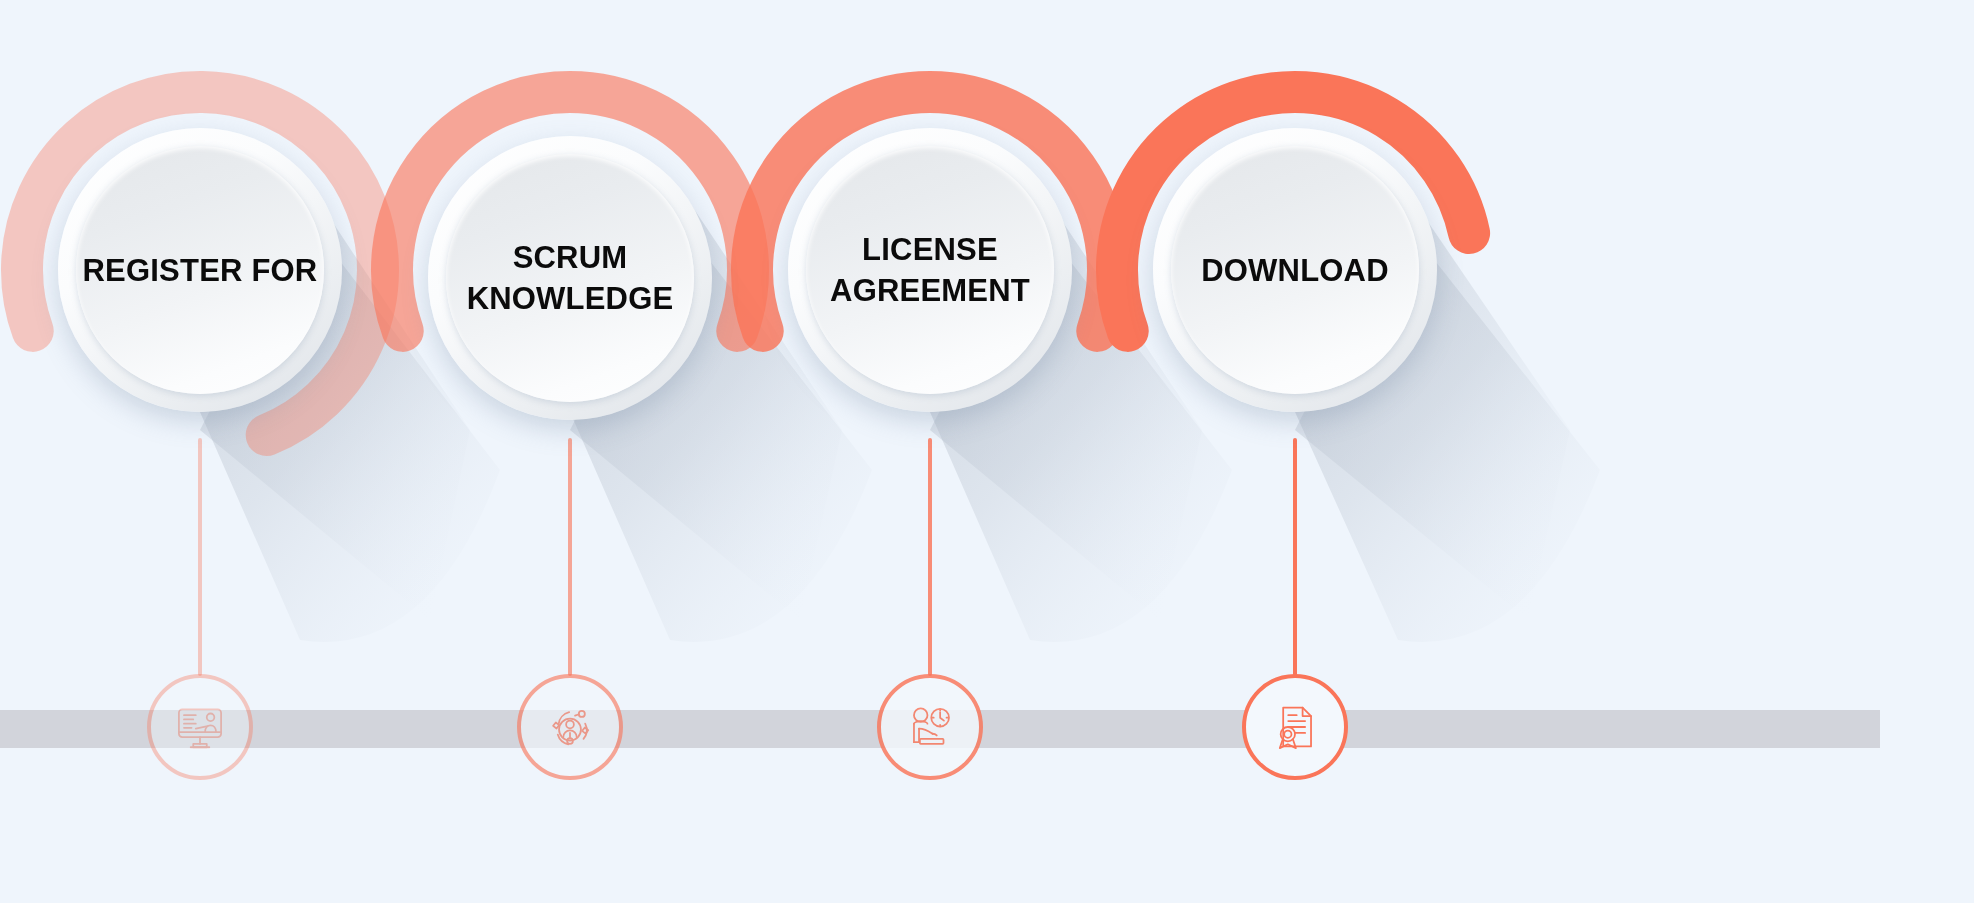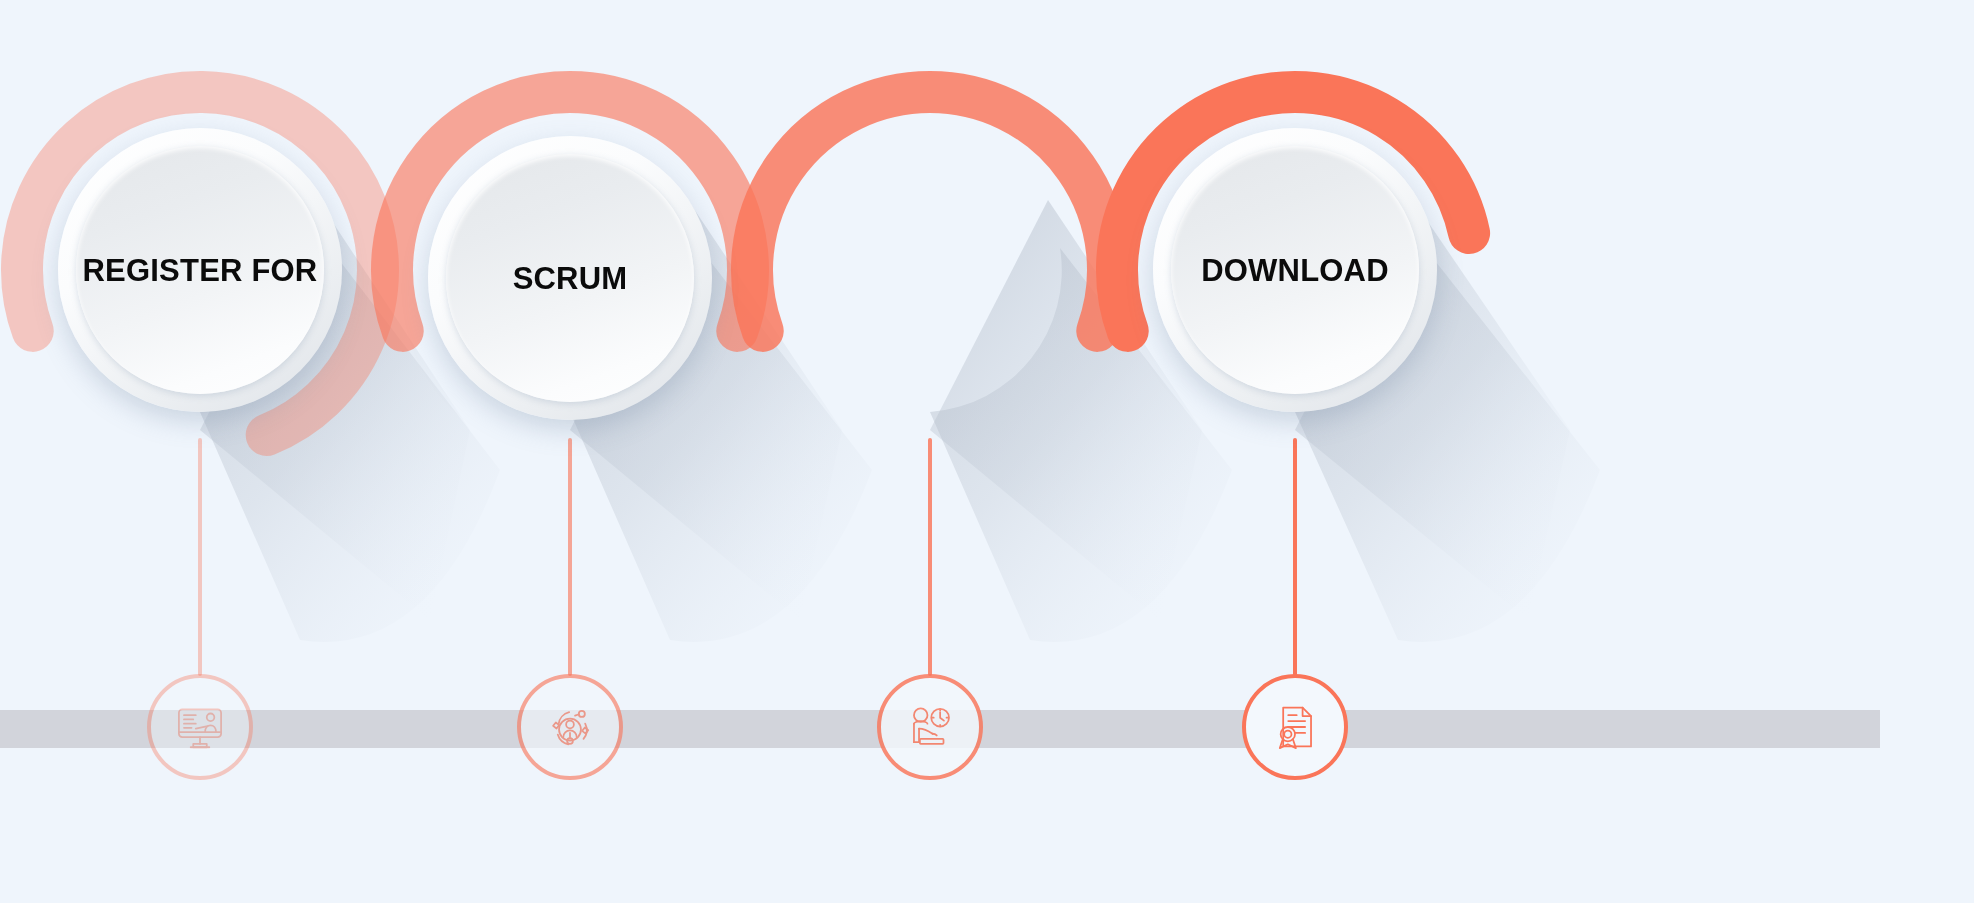--- a/index.html
+++ b/index.html
@@ -102,23 +102,32 @@
     <div class="label">
       <span>REGISTER FOR</span>
     </div>
   </div>
 
   <div class="disc" id="disc2" style="left: 428px; top: 136px; width: 284px; height: 284px;">
     <div class="rim"></div>
     <div class="face"></div>
     <div class="label">
       <span>SCRUM</span>
+      <span>KNOWLEDGE</span>
     </div>
   </div>
 
+  <div class="disc" id="disc3" style="left: 788px; top: 128px; width: 284px; height: 284px;">
+    <div class="rim"></div>
+    <div class="face"></div>
+    <div class="label">
+      <span>LICENSE</span>
+      <span>AGREEMENT</span>
+    </div>
+  </div>
 
   <div class="disc" id="disc4" style="left: 1153px; top: 128px; width: 284px; height: 284px;">
     <div class="rim"></div>
     <div class="face"></div>
     <div class="label">
       <span>DOWNLOAD</span>
     </div>
   </div>
 
   <div class="icon-node" id="icon1" style="left: 147px; top: 674px; width: 106px; height: 106px; border: 4px solid rgb(250, 117, 89); opacity: 0.36; color: rgb(250, 117, 89);">

